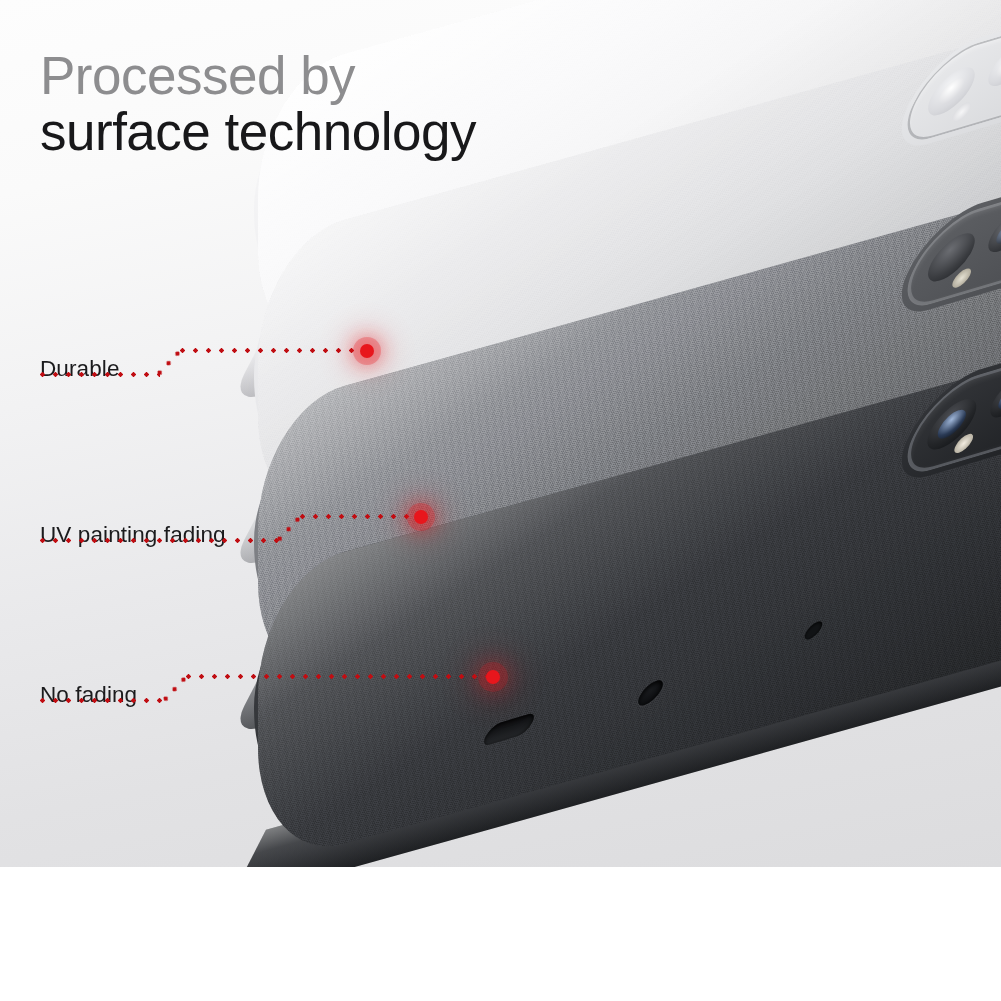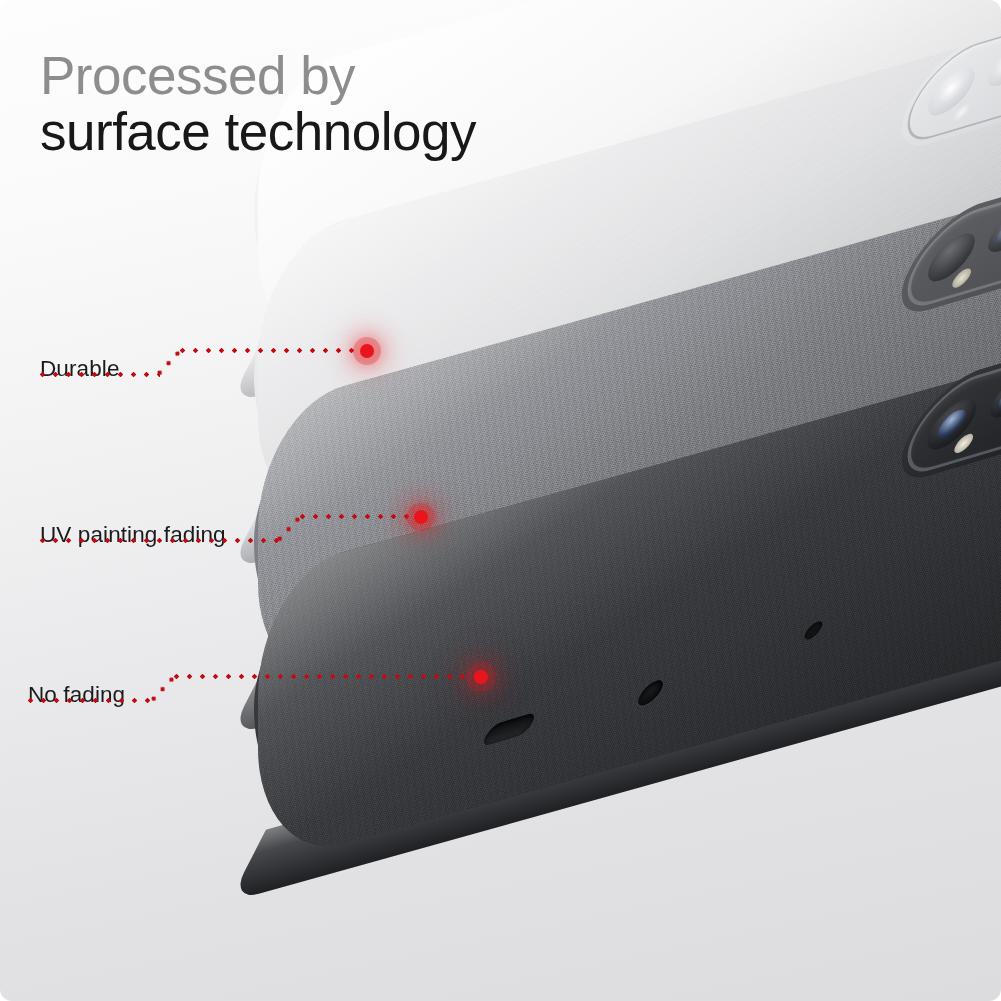--- a/index.html
+++ b/index.html
@@ -5,30 +5,29 @@
   * { margin:0; padding:0; box-sizing:border-box; }
 
   html, body {
     width:1001px; height:1001px;
     overflow:hidden;
     font-family:"Liberation Sans", sans-serif;
   }
 
   #stage {
     position:relative;
-    width:1001px; height:1001px;
+    width:1001px; height:867px;
     background:linear-gradient(168deg,
         #fdfdfd 0%,
         #fafafa 18%,
         #f2f2f3 38%,
         #e9e9eb 58%,
         #e2e2e4 76%,
         #dcdcde 100%);
     overflow:hidden;
-    border-radius:12px;
   }
 
   
   #headline {
     position:absolute;
     left:40px; top:48px;
     z-index:40;
     line-height:1.06;
     letter-spacing:-0.5px;
   }
@@ -316,21 +315,21 @@
     </div>
 
     <div class="callout" style="left:40px; top:496px; width:420px; height:60px;">
       <span class="label">UV painting fading</span>
       <span class="dots" style="left:0px; top:42px; width:240px;"></span>
       <span class="dots diag" style="left:238px; top:42px; transform:rotate(-47deg);"></span>
       <span class="dots" style="left:260px; top:18px; width:120px;"></span>
       <span class="target" style="left:374px; top:14px;"></span>
     </div>
 
-    <div class="callout" style="left:28px; top:656px; width:480px; height:60px;">
+    <div class="callout" style="left:40px; top:656px; width:480px; height:60px;">
       <span class="label">No fading</span>
       <span class="dots" style="left:0px; top:42px; width:126px;"></span>
       <span class="dots diag" style="left:124px; top:42px; transform:rotate(-47deg);"></span>
       <span class="dots" style="left:146px; top:18px; width:306px;"></span>
       <span class="target soft" style="left:446px; top:14px;"></span>
     </div>
 
 
   </div>
 

